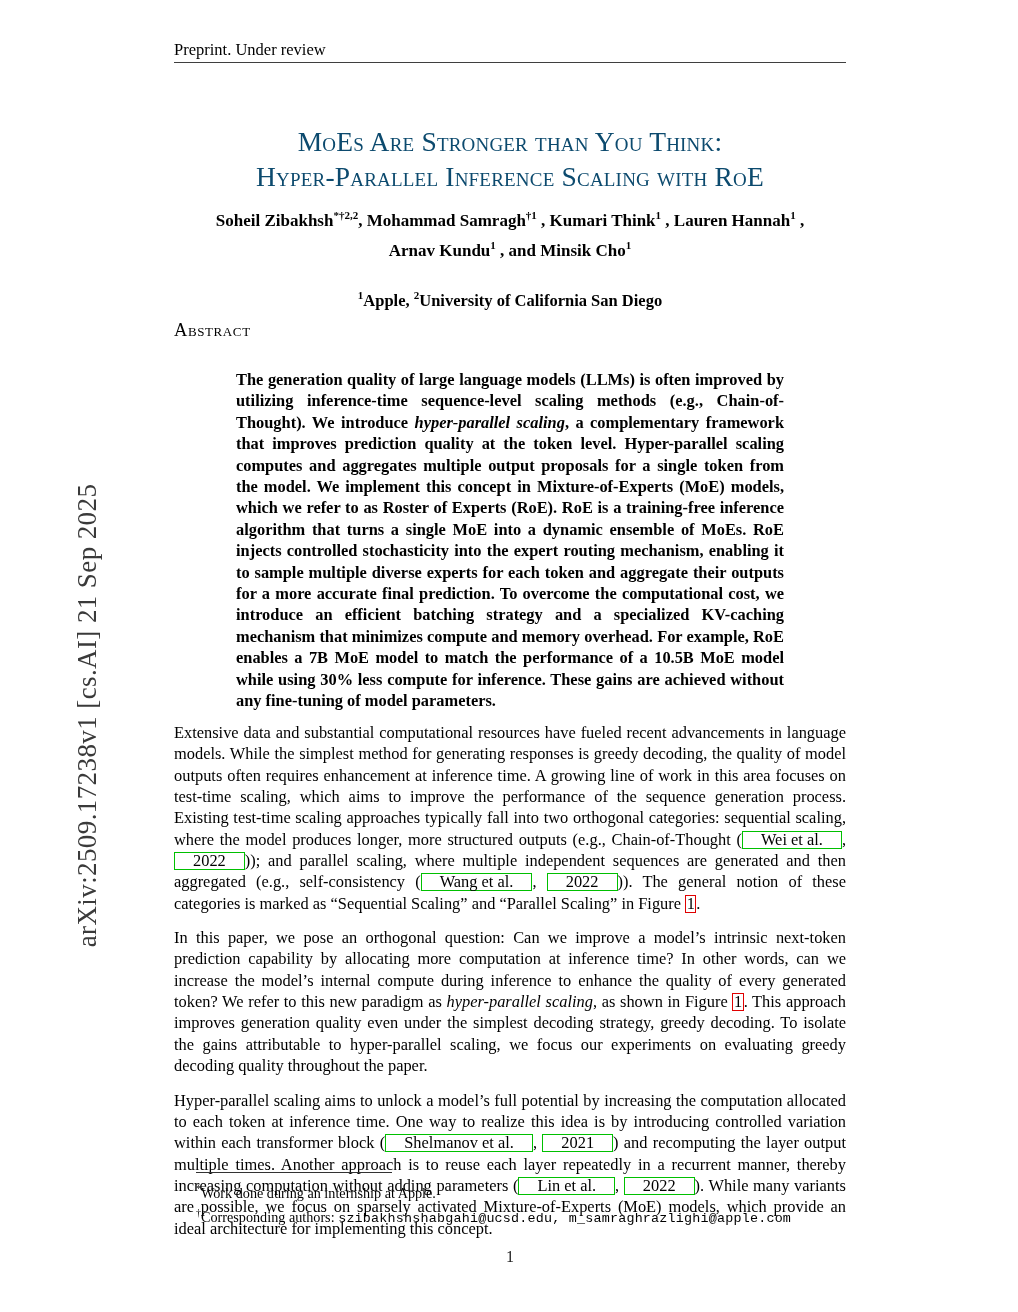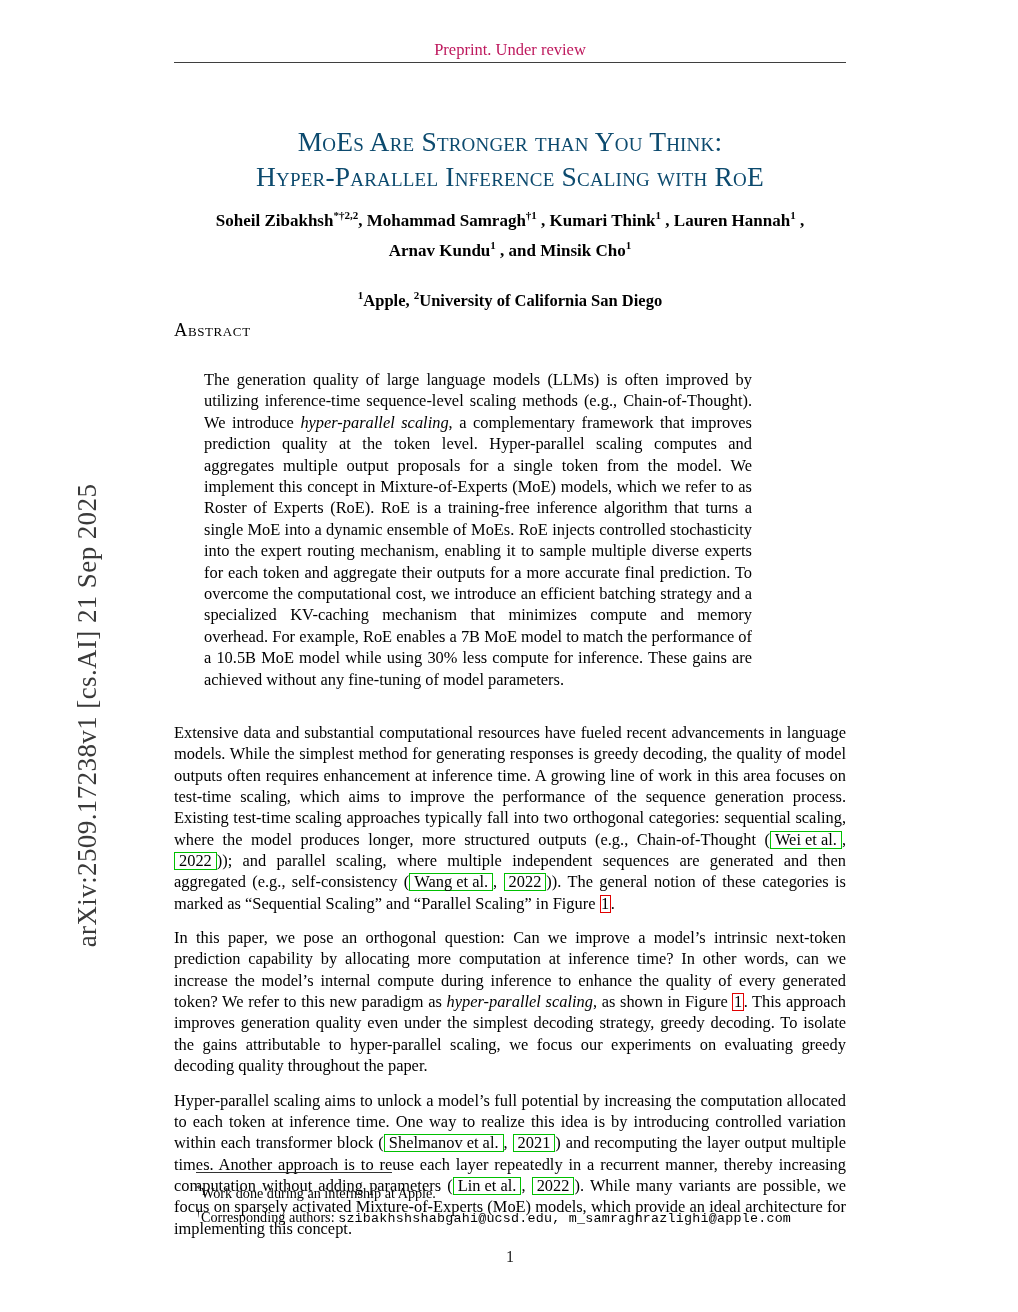--- a/index.html
+++ b/index.html
@@ -53,22 +53,21 @@
   
   #header {
     position: absolute;
     left: 0px;
     top: 40px;
     width: 672px;
   }
   #header .hdr-text {
     font-size: 16.5px;
     line-height: 20px;
-    color: #be185d;
-    text-align: center;
+    color: #000000;
   }
   #header .hdr-rule {
     margin-top: 2px;
     border-bottom: 1.1px solid #3f3f3f;
     width: 672px;
   }
 
   
   #titleblock {
     position: absolute;
@@ -110,27 +109,28 @@
     width: 672px;
   }
   #abstract-heading {
     text-align: left;
     font-size: 18.5px;
     font-variant: small-caps;
     letter-spacing: 0.6px;
     margin-bottom: 28px;
   }
   #abstract-body {
-    margin: 0 30px;
+    margin: 0 62px;
     width: 548px;
     font-size: 16.4px;
     line-height: 21.4px;
     text-align: justify;
     text-justify: inter-word;
     hyphens: none;
+    font-weight: bold;
   }
   #abstract-body i { font-style: italic; }
 
   
   #sec1 {
     position: absolute;
     left: 0px;
     top: 682px;
     width: 672px;
   }
@@ -157,21 +157,21 @@
   }
   #body-paras p {
     margin: 0 0 13px 0;
   }
   #body-paras i { font-style: italic; }
 
   
   .cite {
     display: inline-block;
     border: 1.2px solid #00c000;
-    padding: 0px 4px;
+    padding: 0px 18px;
     margin: 0 0px;
     line-height: 16px;
     color: #000;
     text-decoration: none;
   }
   .figref {
     display: inline-block;
     border: 1.2px solid #e00000;
     padding: 0px 0.5px;
     line-height: 16px;

